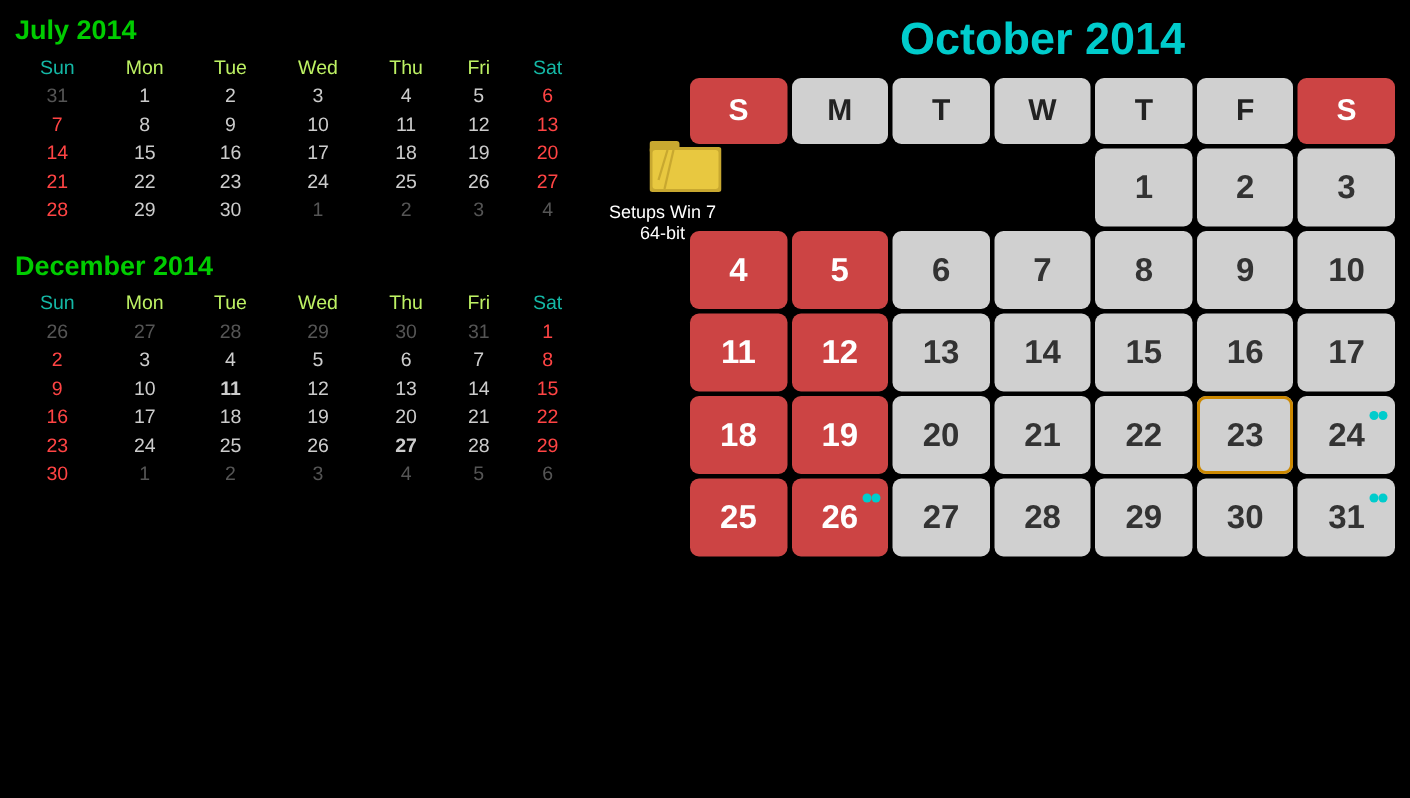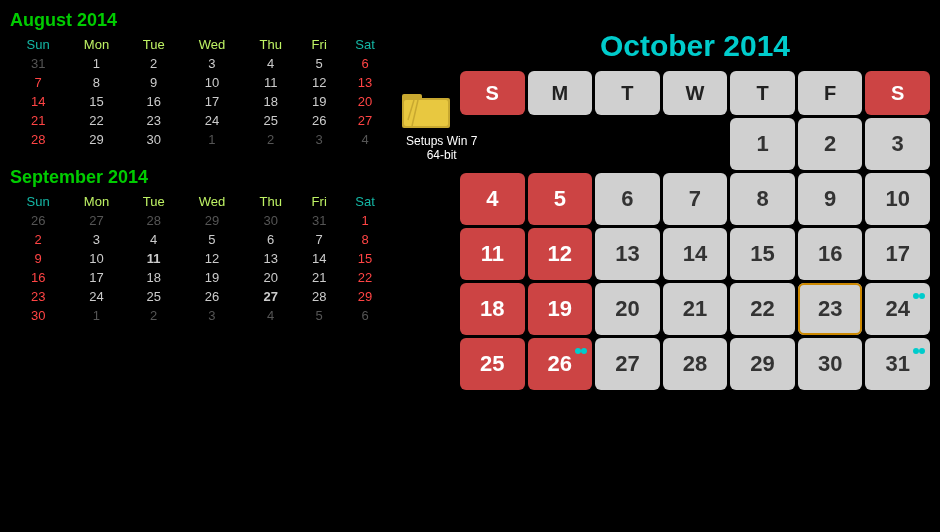--- a/index.html
+++ b/index.html
@@ -71,21 +71,20 @@
     .small-cal td.bold-day {
       font-weight: bold;
     }
 
     
     .large-cal-container {
       position: absolute;
       left: 460px;
       top: 10px;
       width: 470px;
-      margin-top: 19px;
     }
 
     .large-cal-title {
       color: #00cccc;
       font-size: 30px;
       font-weight: bold;
       text-align: center;
       margin-bottom: 8px;
     }
 
@@ -158,21 +157,21 @@
       height: 14px;
     }
 
     
     .folder-tooltip {
       position: absolute;
       left: 402px;
       top: 90px;
       display: flex;
       flex-direction: column;
-      align-items: flex-start;
+      align-items: flex-end;
     }
 
     .folder-icon {
       width: 48px;
       height: 40px;
       position: relative;
     }
 
     .folder-label {
       color: #fff;
@@ -184,21 +183,21 @@
       margin-top: 2px;
       white-space: nowrap;
     }
   </style>
 </head>
 <body>
 
 <div class="small-cal-container">
 
   <div class="small-cal">
-    <div class="small-cal-title">August 2014</div>
+    <div class="small-cal-title">July 2014</div>
     <table>
       <thead>
         <tr id="sep-headers">
             <th class="sat-col">Sun</th>
             <th>Mon</th>
             <th>Tue</th>
             <th>Wed</th>
             <th>Thu</th>
             <th>Fri</th>
             <th class="sat-col">Sat</th>
@@ -248,21 +247,21 @@
             <td class="other-month">1</td>
             <td class="other-month">2</td>
             <td class="other-month">3</td>
             <td class="sat-col other-month">4</td>
           </tr>
         </tbody>
     </table>
   </div>
 
   <div class="small-cal" style="margin-top: 10px;">
-    <div class="small-cal-title">September 2014</div>
+    <div class="small-cal-title">December 2014</div>
     <table>
       <thead>
         <tr id="nov-headers">
             <th class="sat-col">Sun</th>
             <th>Mon</th>
             <th>Tue</th>
             <th>Wed</th>
             <th>Thu</th>
             <th>Fri</th>
             <th class="sat-col">Sat</th>

